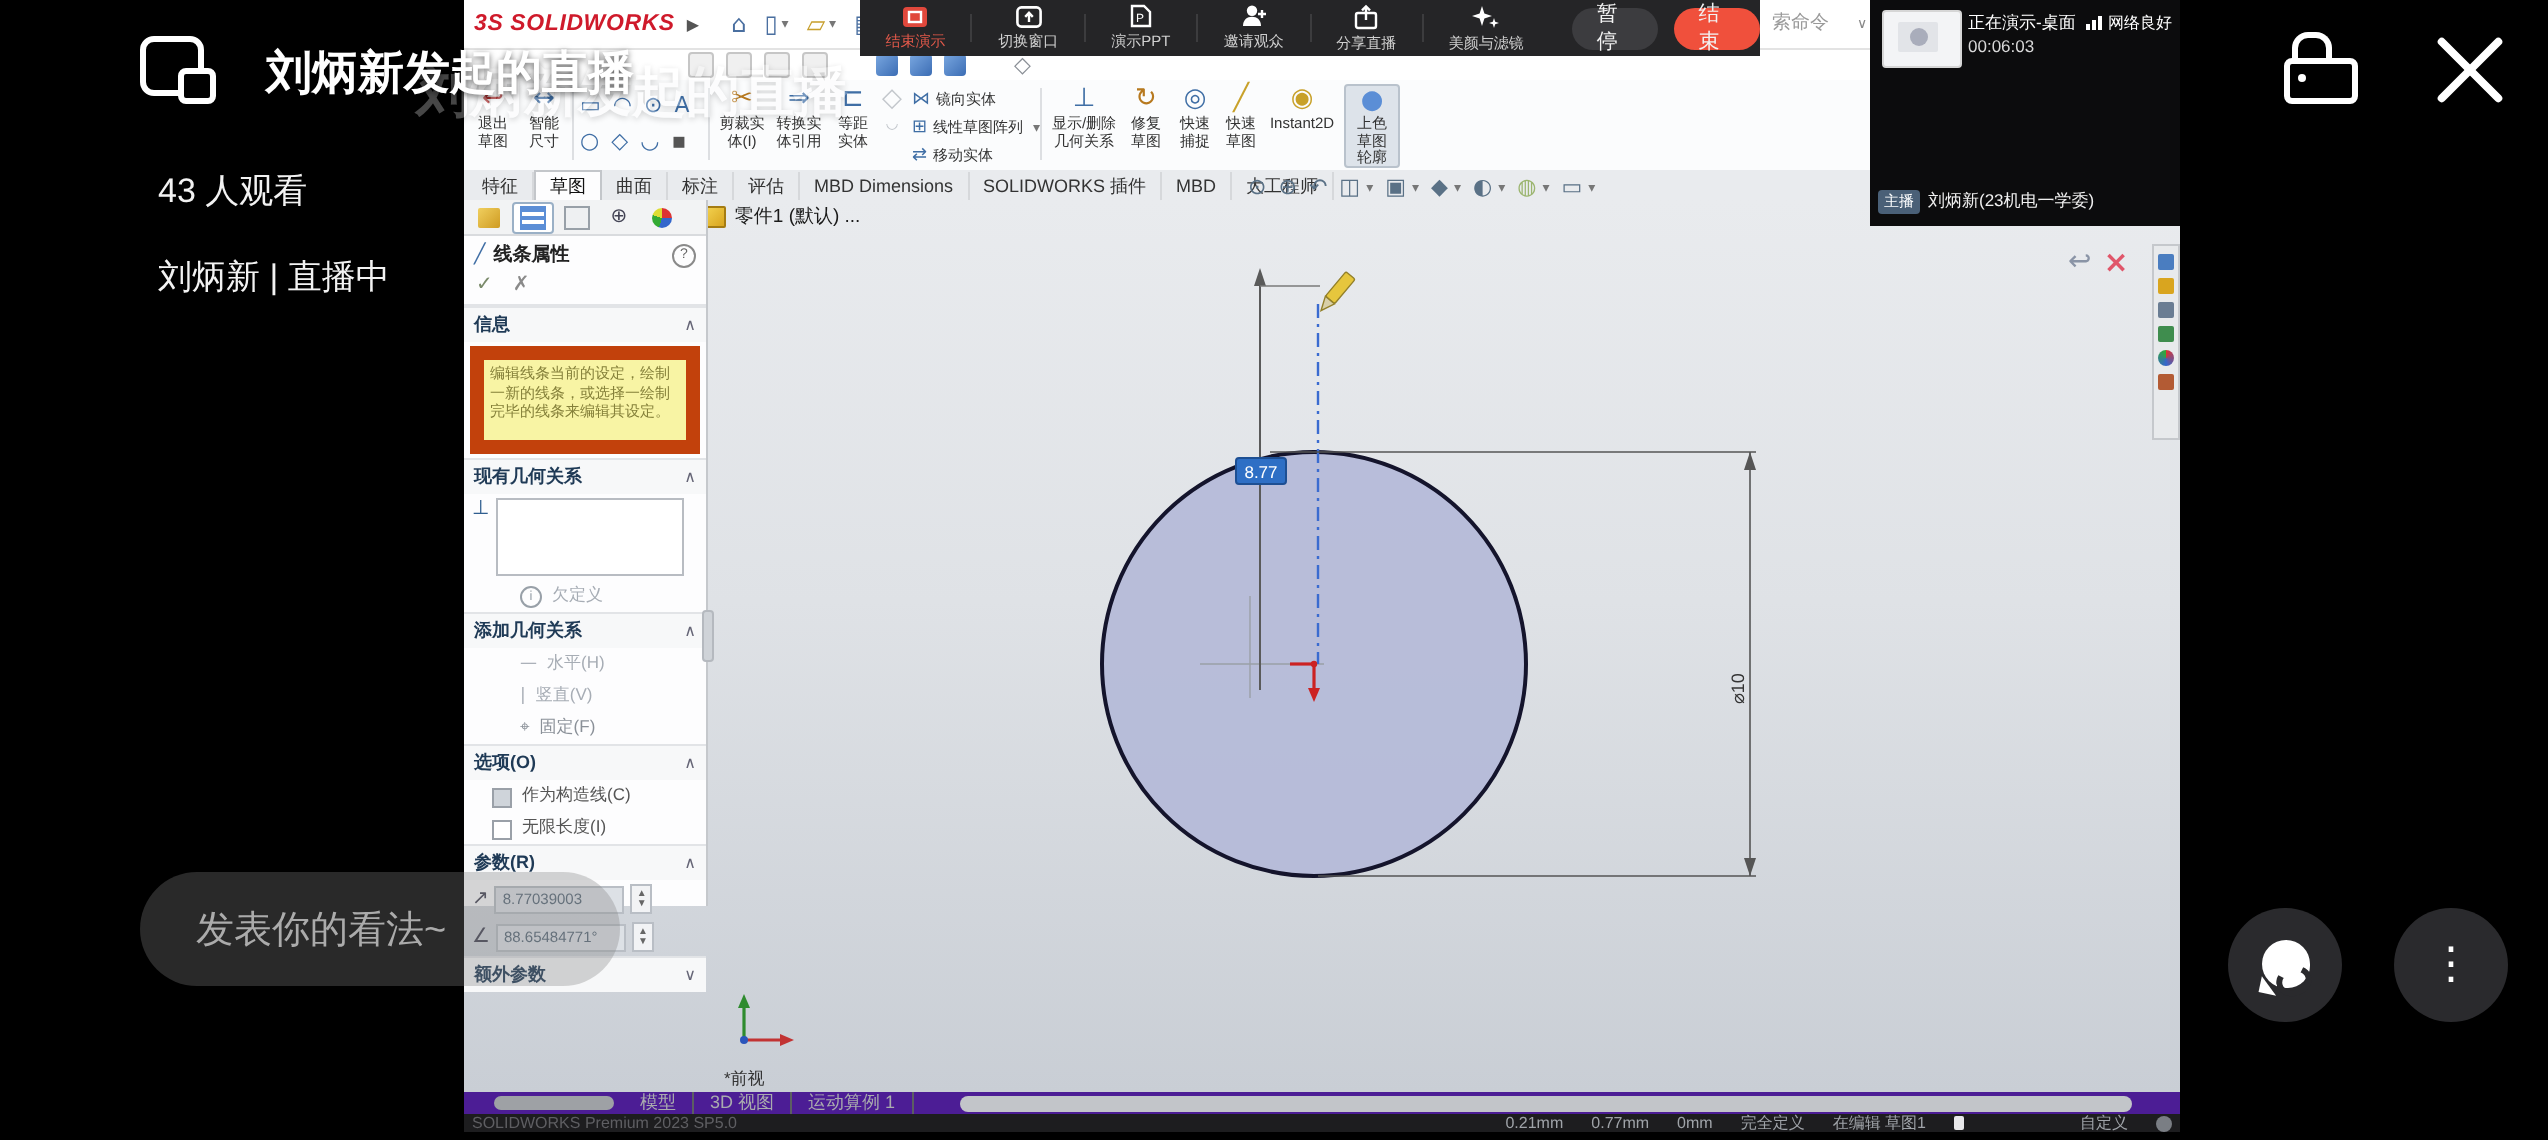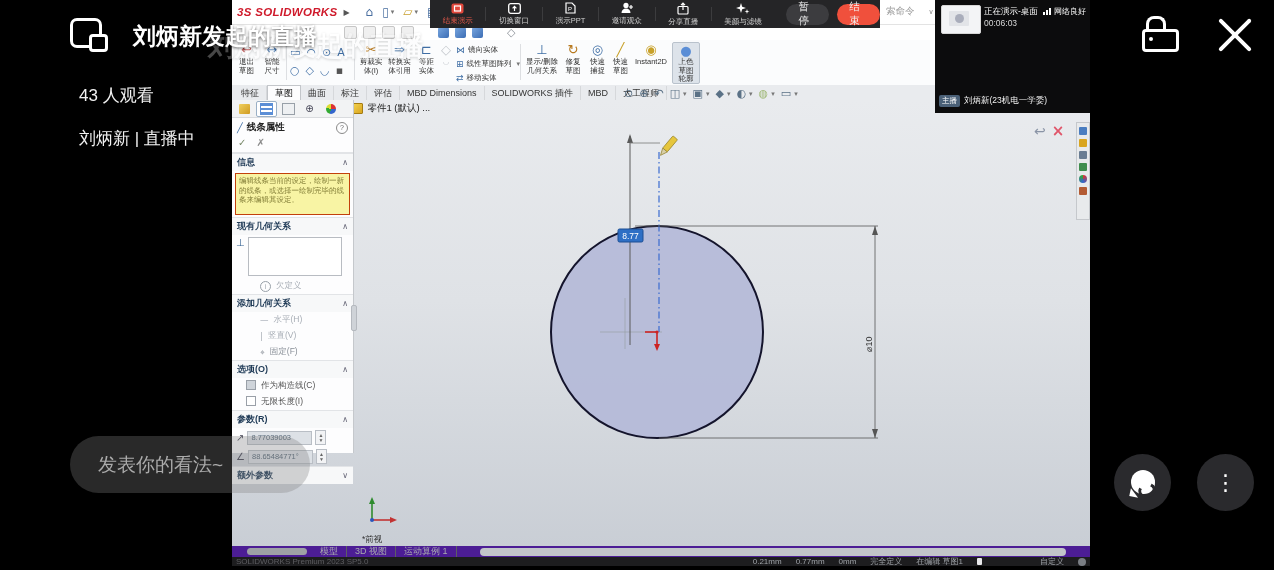--- a/index.html
+++ b/index.html
@@ -65,23 +65,23 @@
   .graphics{background:linear-gradient(#e9ebee 0%,#dfe2e6 45%,#c9ced5 100%);}
   
   .pm{background:#fdfdfe;border-right:1px solid #c5c8cc;font-size:8.5px;color:#444;}
   .pm-tabs{height:17px;background:#f2f3f4;border-bottom:1px solid #d9dbde;display:flex;align-items:center;gap:2px;padding-left:3px;}
   .pm-tab{width:19px;height:14px;display:flex;align-items:center;justify-content:center;border-radius:2px;}
   .pm-tab.sel{background:#fff;border:1px solid #9ab0c6;}
   .pm-hd{display:flex;align-items:center;gap:4px;padding:3px 5px 2px 5px;font-weight:bold;font-size:9.5px;color:#222;}
   .helpq{margin-left:auto;width:10px;height:10px;border:1px solid #8a8a8a;border-radius:50%;font-size:7px;color:#666;display:flex;align-items:center;justify-content:center;font-weight:normal;}
   .pm-sec{display:flex;align-items:center;border-top:1px solid #e2e4e7;background:#f7f8f9;padding:2px 5px;font-size:9px;font-weight:bold;color:#1f3a56;}
   .pm-sec .chev{margin-left:auto;color:#667;font-size:8px;font-weight:normal;}
-  .infobox{background:#f8f4a4;border:1px solid #c2410c;color:#85803a;font-size:7.5px;line-height:9.5px;padding:2px 3px;}
+  .infobox{background:#f8f4a4;border:7px solid #c2410c;color:#85803a;font-size:7.5px;line-height:9.5px;padding:2px 3px;}
   .grayrow{display:flex;align-items:center;gap:5px;color:#a7adb5;padding:2px 6px;margin-left:22px;}
-  .ckrow{display:flex;align-items:flex-start;gap:5px;color:#555;padding:2px 6px 2px 14px;}
+  .ckrow{display:flex;align-items:flex-end;gap:5px;color:#555;padding:2px 6px 2px 14px;}
   .ckbox{width:8px;height:8px;border:1px solid #9aa0a8;background:#fff;}
   .paramrow{display:flex;align-items:center;gap:3px;padding:2px 4px;}
   .pfield{width:60px;height:12px;background:#dde1e6;border:1px solid #b9bec5;font-size:7.5px;color:#5a6a7a;display:flex;align-items:center;padding-left:3px;}
   .spin{width:9px;height:13px;border:1px solid #b9bec5;background:#f2f3f5;display:flex;flex-direction:column;align-items:center;justify-content:center;font-size:5px;color:#666;line-height:5px;}
   
   .doctabs{background:#4c1d95;display:flex;align-items:center;font-size:9px;color:#a9abae;}
   .dtab{padding:0 8px;border-right:1px solid #5c5e62;height:11px;line-height:11px;}
   .statusbar{background:#1d1d1f;color:#9fa3a8;font-size:8.5px;display:flex;align-items:center;}
   .tasktab{width:12px;background:#e8eaec;border:1px solid #c5c8cc;display:flex;flex-direction:column;align-items:center;gap:4px;padding-top:4px;}
   .tico{width:8px;height:8px;border-radius:1px;}

